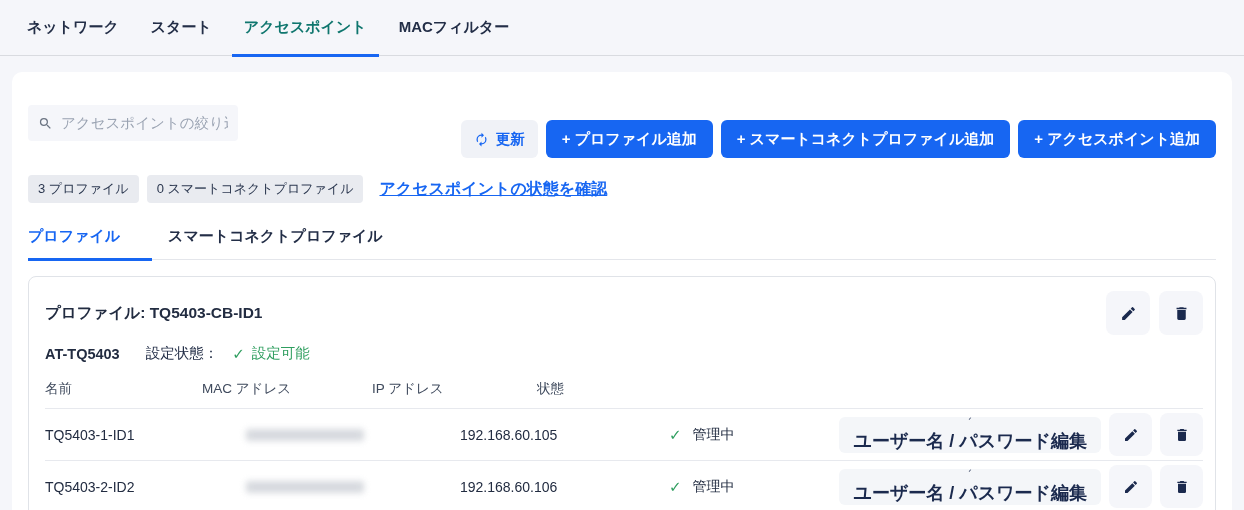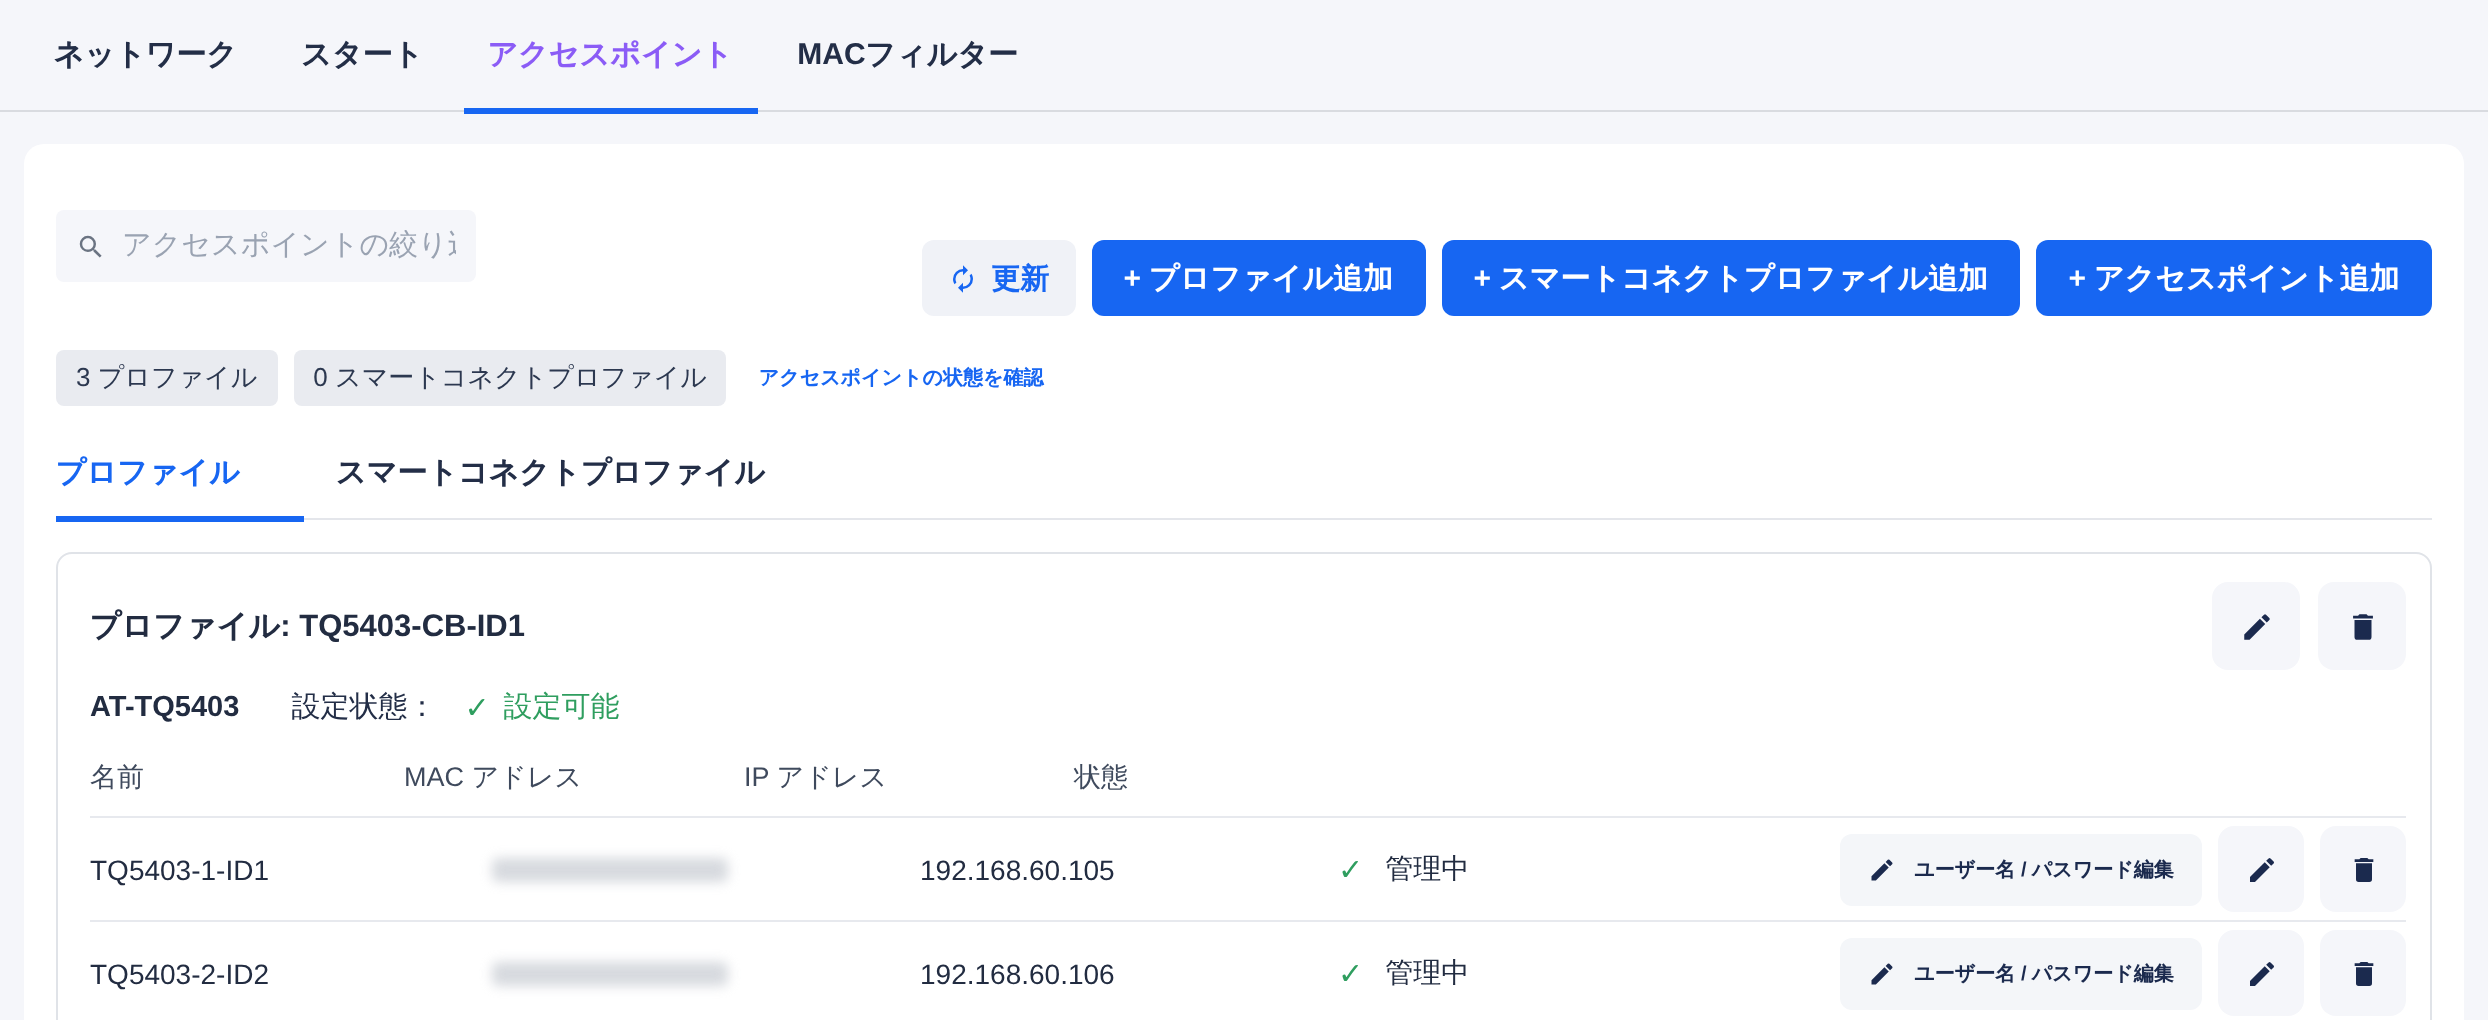--- a/index.html
+++ b/index.html
@@ -4,42 +4,42 @@
 <style>
   * { margin:0; padding:0; box-sizing:border-box; }
   html,body { background:#f5f6fa; }
   body { font-family:"Liberation Sans","DejaVu Sans",sans-serif; color:#222c41; }
   .screen { position:relative; width:1244px; height:510px; background:#f5f6fa; overflow:hidden; }
 
   
   .topnav { display:flex; height:56px; padding-left:15px; border-bottom:1px solid #d9dbe0; align-items:stretch; }
   .topnav .tab { display:flex; align-items:center; padding:0 12px; margin-right:8px; font-size:15px; font-weight:700;
                  color:#232e47; cursor:pointer; border-bottom:3px solid transparent; margin-bottom:-2px; }
-  .topnav .tab.active { color:#8b5cf6; border-bottom-color:#1766f2; }
+  .topnav .tab.active { color:#0f766e; border-bottom-color:#1766f2; }
 
   
   .panel { margin:16px 12px 0; background:#ffffff; border-radius:10px; padding:16px 16px 0; min-height:600px; }
 
   
   .toolbar { display:flex; align-items:center; gap:8px; }
   .search { display:flex; align-items:center; width:210px; height:36px; background:#f5f6fa; border-radius:4px; padding:0 10px; }
   .search svg { flex:0 0 auto; margin-right:8px; }
   .search input { border:none; outline:none; background:transparent; width:100%; font-size:14.5px;
                   font-family:"Liberation Sans","DejaVu Sans",sans-serif; color:#222c41; }
   .search input::placeholder { color:#9aa3b2; }
   .btn-group { margin-left:auto; display:flex; gap:8px;margin-top:32px; }
   .btn { display:flex; align-items:center; gap:7px; height:38px; border:none; border-radius:6px; cursor:pointer;
          font-family:"Liberation Sans","DejaVu Sans",sans-serif; font-size:15px; font-weight:700; }
   .btn-light { background:#f0f2f7; color:#1766f2; padding:0 13px; font-size:14.5px; }
   .btn-primary { background:#1766f2; color:#ffffff; padding:16px 16px; }
 
   
   .meta { display:flex; align-items:center; gap:8px; margin-top:17px; }
   .pill { background:#e9ebf0; color:#2c3850; font-size:13px; padding:5px 10px; border-radius:4px; }
-  .meta a { color:#1766f2; font-size:10px; font-weight:600; margin-left:8px; cursor:pointer; }
+  .meta a { color:#1766f2; font-size:16px; font-weight:600; text-decoration:underline; margin-left:8px; cursor:pointer; }
 
   
   .subtabs { display:flex; margin-top:24px; border-bottom:1px solid #e4e6eb; }
   .subtab { padding:0 32px 12px 0; margin-right:16px; font-size:15px; font-weight:700; color:#232e47; cursor:pointer;
             border-bottom:3px solid transparent; margin-bottom:-2px; }
   .subtab.active { color:#1766f2; border-bottom-color:#1766f2; }
 
   
   .card { margin-top:16px; background:#fff; border:1px solid #e0e3e8; border-radius:8px; padding:14px 12px 13px 16px; }
   .card-head { display:flex; align-items:center; }
@@ -58,22 +58,22 @@
 
   
   .grid-row { display:grid; grid-template-columns:157px 170px 165px 1fr auto; align-items:center; }
   .thead { height:40px; font-size:13.5px; color:#3f4a5d; border-bottom:1px solid #e7e9ee; margin-top:6px; }
   .trow { height:52px; font-size:14px; border-bottom:1px solid #e7e9ee;gap:44px; }
   .trow:last-child { border-bottom:1px solid #4d7c0f; }
   .mac-blur { width:118px; height:12px; border-radius:3px; background:#c6cad1; filter:blur(3px); opacity:.7; }
   .cell-status { display:flex; align-items:center; gap:11px; }
   .row-actions { display:flex; align-items:center; gap:8px; justify-content:flex-end; }
   .btn-cred { display:flex; align-items:center; gap:9px; height:36px; padding:0 14px; border:none; border-radius:6px;
-              background:#f4f6f9; color:#1b2a4e; font-size:10px; font-weight:600; cursor:pointer;
-              font-family:"Liberation Sans","DejaVu Sans",sans-serif; }
+              background:#f4f6f9; color:#1b2a4e; font-size:18px; font-weight:600; cursor:pointer;
+              font-family:"Liberation Sans","DejaVu Sans",sans-serif;flex-direction:column; }
   svg.ink { fill:#1b2a4e; }
 </style>
 </head>
 <body>
 
 <div class="screen">
 
   <div class="topnav">
     <div class="tab">ネットワーク</div>
     <div class="tab">スタート</div>

